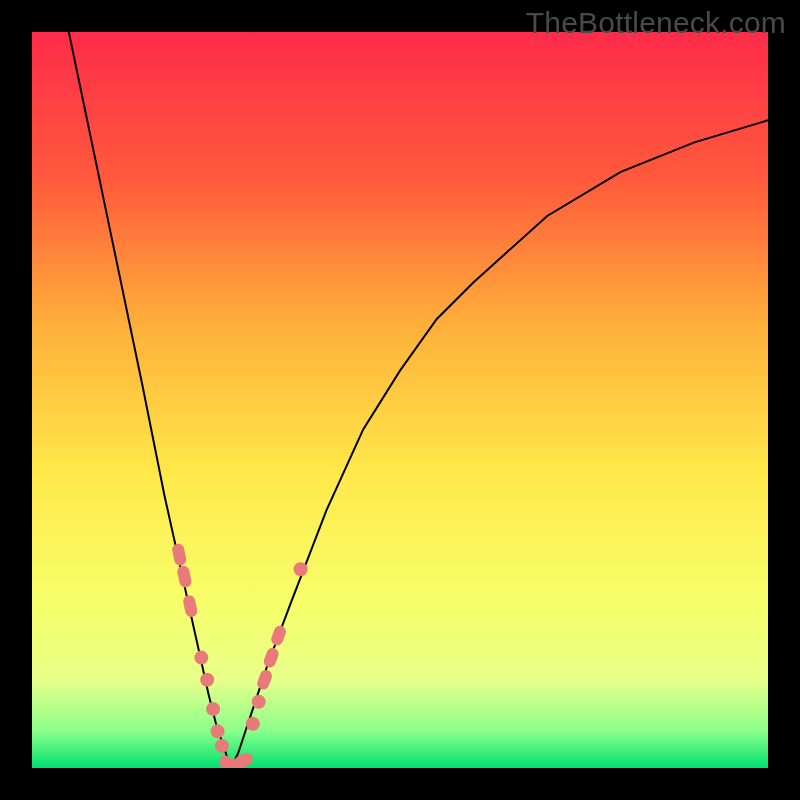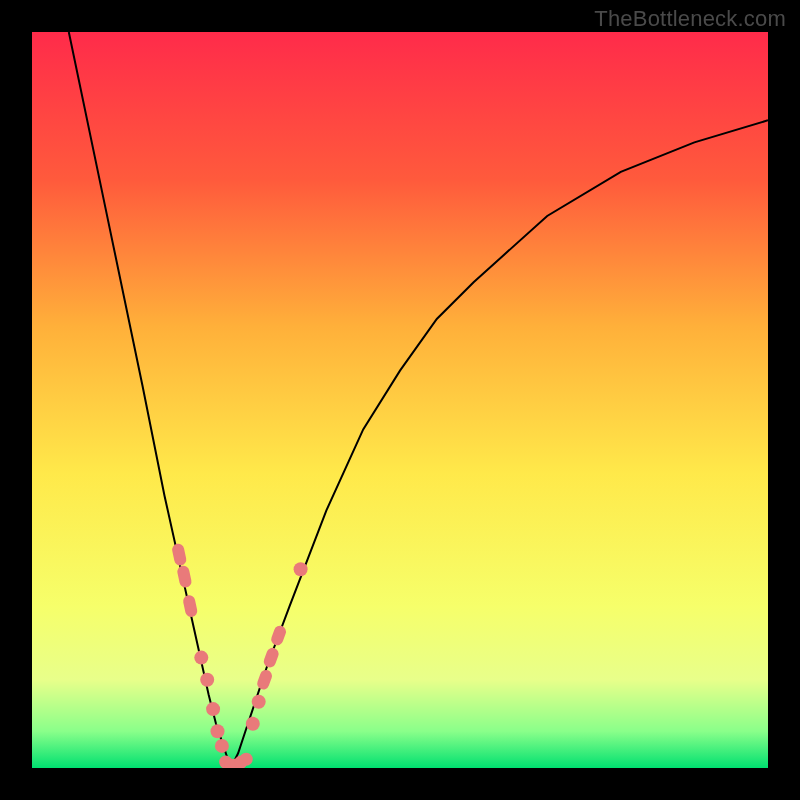--- a/index.html
+++ b/index.html
@@ -34,21 +34,21 @@
       #e8ff8a 88%,
       #8aff8a 95%,
       #00e070 100%
     );
   }
   .watermark {
     position: absolute;
     top: 6px;
     right: 14px;
     color: #4a4a4a;
-    font-size: 22px;
+    font-size: 30px;
     letter-spacing: 0.2px;
     font-weight: 500;
   }
   svg {
     position: absolute;
     left: 0;
     top: 0;
   }
   .curve {
     fill: none;

